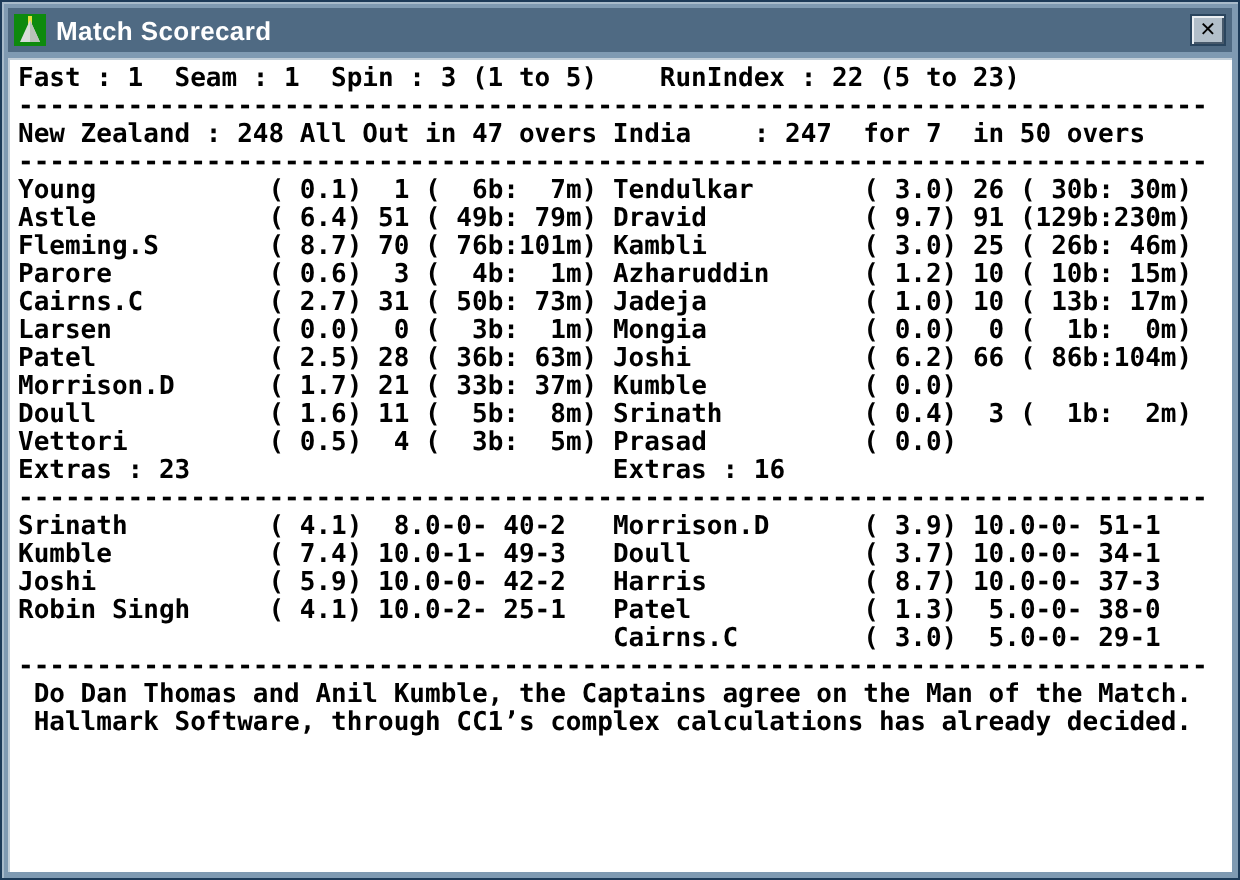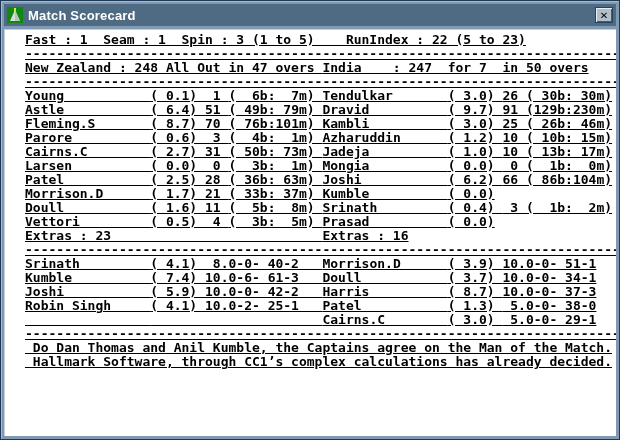--- a/index.html
+++ b/index.html
@@ -23,22 +23,22 @@
     background:#b2bfca;border:1px solid #2a4archive;
     border:1px solid #2a455e;
     box-shadow:inset 1px 1px 0 #e9eef2, inset -1px -1px 0 #47596b;
     display:flex;align-items:center;justify-content:center;
     font-family:"DejaVu Sans",sans-serif;font-size:10px;font-weight:bold;color:#000;
     padding:0;cursor:default;
   }
   .content{
     margin-top:3px;background:#ffffff;height:407px;box-sizing:border-box;
     border-left:1px solid #c3cfd9;border-top:1px solid #c3cfd9;
-    padding:3px 0 0 20px;overflow:hidden;
-    font-family:"DejaVu Sans Mono",monospace;font-size:13px;font-weight:bold;color:#000;text-decoration:underline;
+    padding:3px 0 0 4px;overflow:hidden;
+    font-family:"DejaVu Sans Mono",monospace;font-size:13px;font-weight:bold;color:#000;
   }
   .line{white-space:pre;height:14px;line-height:14px;overflow:hidden;}
 </style>
 </head>
 <body>
 
 <div class="window">
   <div class="titlebar">
     <span class="app-icon"><svg width="16" height="16" viewBox="0 0 16 16">
           <rect x="0" y="0" width="16" height="16" fill="#0e8a0e"></rect>
@@ -65,21 +65,21 @@
         <div class="line"><span>Larsen          </span><span>( 0.0) </span><span> 0 </span><span>(  3b:  1m) </span><span>Mongia          </span><span>( 0.0) </span><span> 0 </span><span>(  1b:  0m)</span></div>
         <div class="line"><span>Patel           </span><span>( 2.5) </span><span>28 </span><span>( 36b: 63m) </span><span>Joshi           </span><span>( 6.2) </span><span>66 </span><span>( 86b:104m)</span></div>
         <div class="line"><span>Morrison.D      </span><span>( 1.7) </span><span>21 </span><span>( 33b: 37m) </span><span>Kumble          </span><span>( 0.0)</span><span></span><span></span></div>
         <div class="line"><span>Doull           </span><span>( 1.6) </span><span>11 </span><span>(  5b:  8m) </span><span>Srinath         </span><span>( 0.4) </span><span> 3 </span><span>(  1b:  2m)</span></div>
         <div class="line"><span>Vettori         </span><span>( 0.5) </span><span> 4 </span><span>(  3b:  5m) </span><span>Prasad          </span><span>( 0.0)</span><span></span><span></span></div>
       </div>
     <div class="line"><span>Extras : 23                           </span><span>Extras : 16</span></div>
     <div class="line">----------------------------------------------------------------------------</div>
     <div>
         <div class="line"><span>Srinath         </span><span>( 4.1) </span><span> 8.0-0- 40-2   </span><span>Morrison.D      </span><span>( 3.9) </span><span>10.0-0- 51-1</span></div>
-        <div class="line"><span>Kumble          </span><span>( 7.4) </span><span>10.0-6- 61-3   </span><span>Doull           </span><span>( 3.7) </span><span>10.0-0- 34-1</span></div>
+        <div class="line"><span>Kumble          </span><span>( 7.4) </span><span>10.0-1- 49-3   </span><span>Doull           </span><span>( 3.7) </span><span>10.0-0- 34-1</span></div>
         <div class="line"><span>Joshi           </span><span>( 5.9) </span><span>10.0-0- 42-2   </span><span>Harris          </span><span>( 8.7) </span><span>10.0-0- 37-3</span></div>
         <div class="line"><span>Robin Singh     </span><span>( 4.1) </span><span>10.0-2- 25-1   </span><span>Patel           </span><span>( 1.3) </span><span> 5.0-0- 38-0</span></div>
         <div class="line"><span>                </span><span>       </span><span>               </span><span>Cairns.C        </span><span>( 3.0) </span><span> 5.0-0- 29-1</span></div>
       </div>
     <div class="line">----------------------------------------------------------------------------</div>
     <div>
         <div class="line"><span> Do Dan Thomas and Anil Kumble, the Captains agree on the Man of the Match.</span></div>
         <div class="line"><span> Hallmark Software, through CC1’s complex calculations has already decided.</span></div>
       </div>
   </div>

